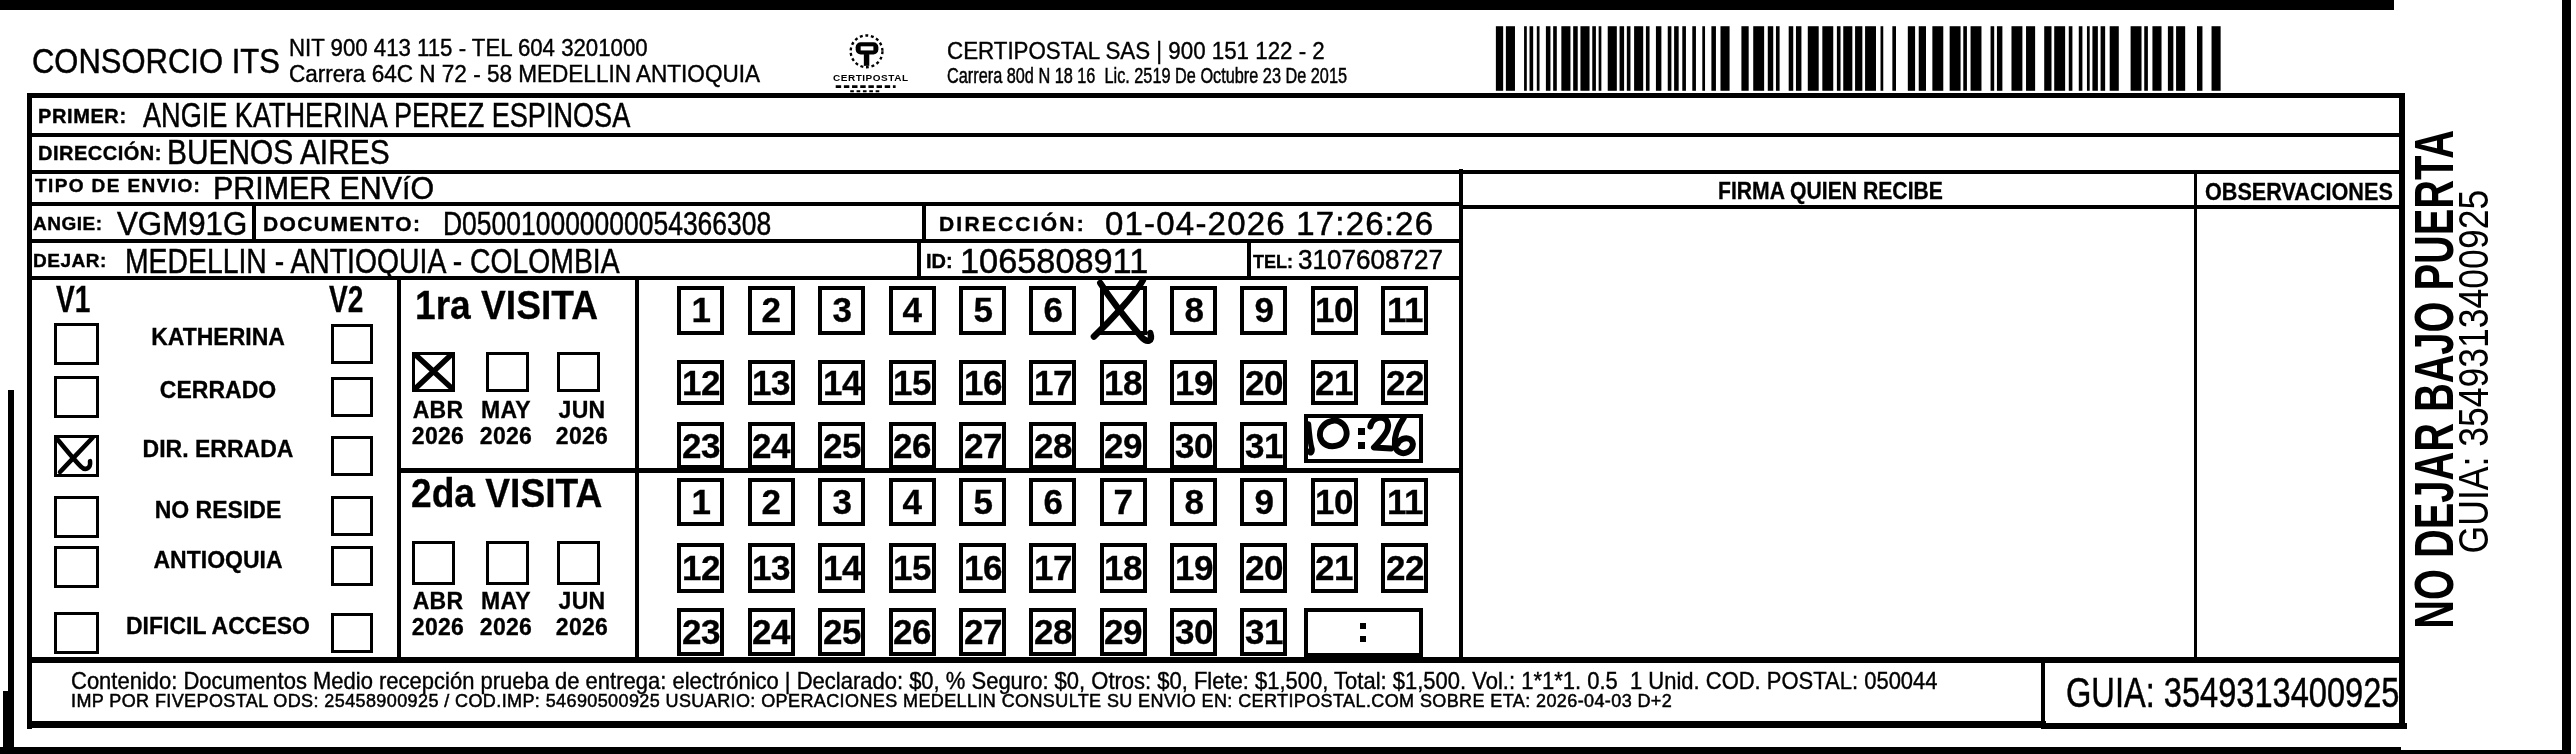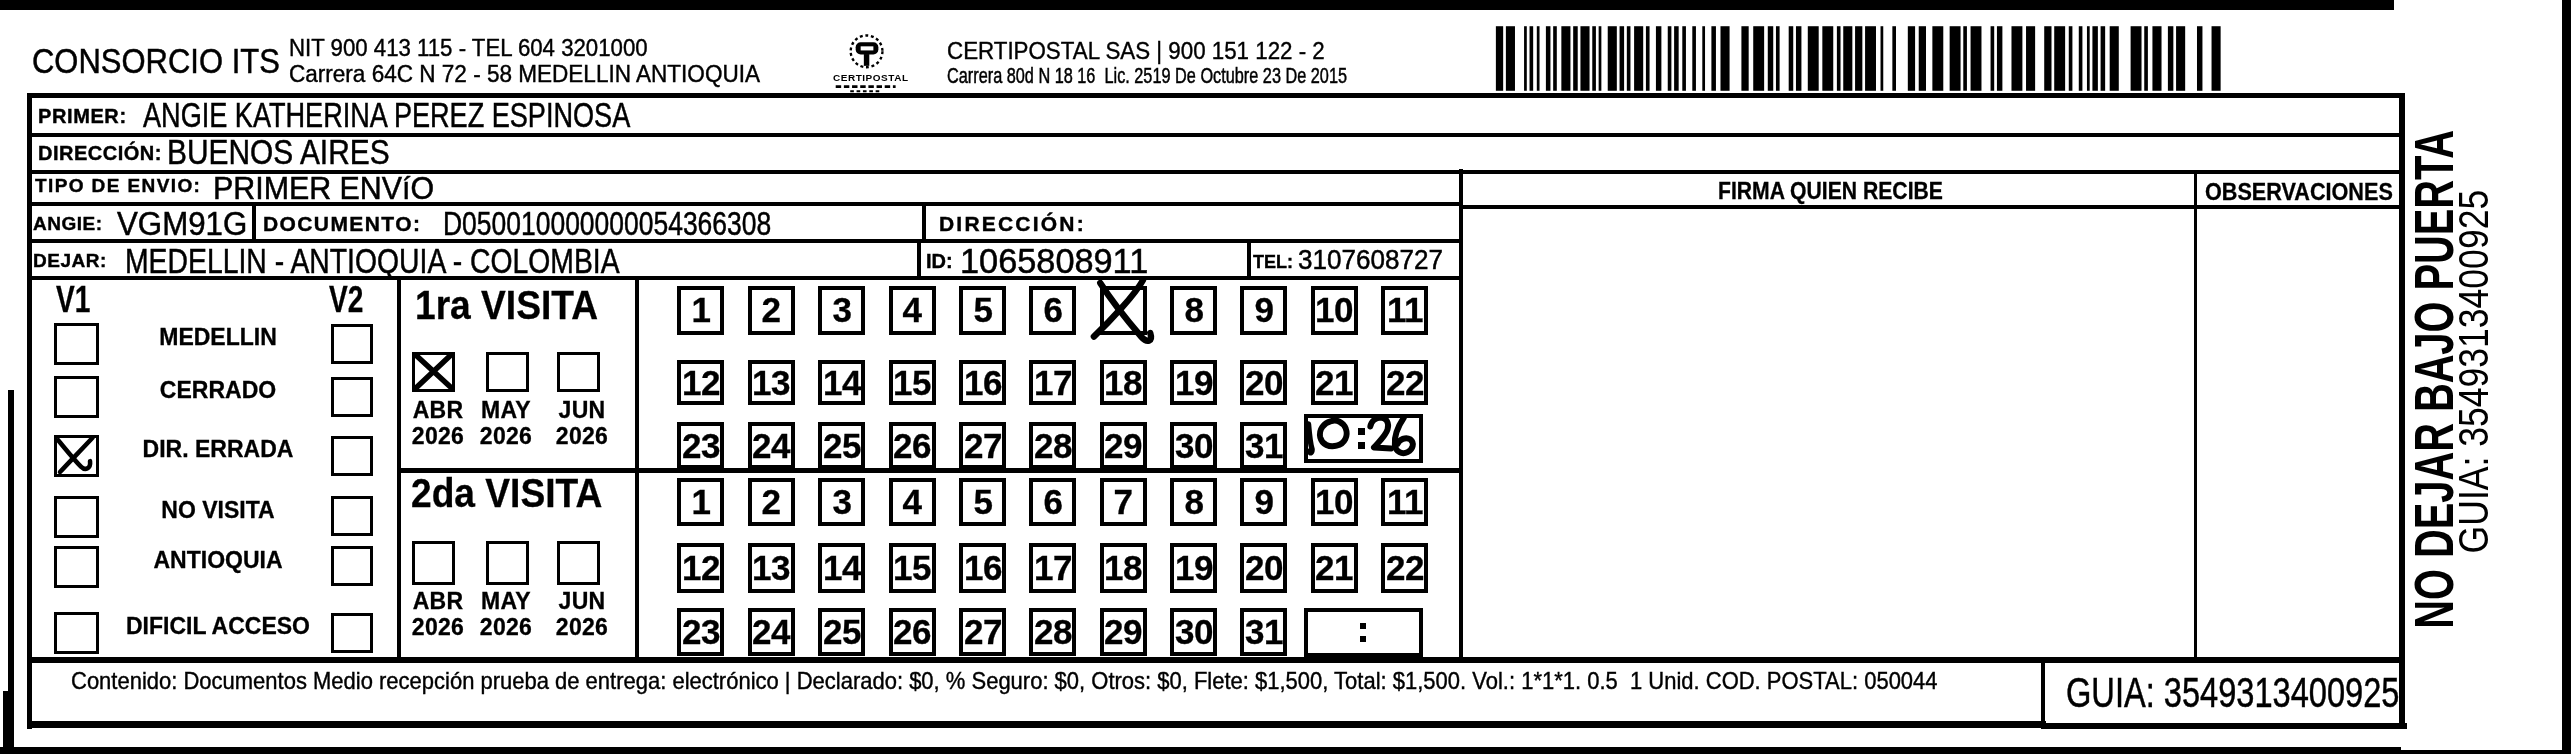--- a/index.html
+++ b/index.html
@@ -122,43 +122,44 @@
 <div class="t" style="left:143px;top:97px;font-size:35px;font-weight:400;letter-spacing:0px;transform:scaleX(0.774);transform-origin:0 0;-webkit-text-stroke:0.5px #000;">ANGIE KATHERINA PEREZ ESPINOSA</div>
 <div class="t" style="left:38px;top:143px;font-size:20px;font-weight:700;letter-spacing:0.5px;-webkit-text-stroke:0.4px #000;">DIRECCIÓN:</div>
 <div class="t" style="left:167px;top:134px;font-size:35px;font-weight:400;letter-spacing:0px;transform:scaleX(0.854);transform-origin:0 0;-webkit-text-stroke:0.5px #000;">BUENOS AIRES</div>
 <div class="t" style="left:35px;top:176px;font-size:19px;font-weight:700;letter-spacing:1.4px;-webkit-text-stroke:0.4px #000;">TIPO DE ENVIO:</div>
 <div class="t" style="left:213px;top:173px;font-size:31px;font-weight:400;letter-spacing:0px;transform:scaleX(0.98);transform-origin:0 0;-webkit-text-stroke:0.5px #000;">PRIMER ENVíO</div>
 <div class="t" style="left:33px;top:214px;font-size:19px;font-weight:700;letter-spacing:0.5px;-webkit-text-stroke:0.4px #000;">ANGIE:</div>
 <div class="t" style="left:117px;top:207px;font-size:33px;font-weight:400;letter-spacing:0px;transform:scaleX(0.947);transform-origin:0 0;-webkit-text-stroke:0.5px #000;">VGM91G</div>
 <div class="t" style="left:263px;top:213px;font-size:21px;font-weight:700;letter-spacing:1.4px;-webkit-text-stroke:0.4px #000;">DOCUMENTO:</div>
 <div class="t" style="left:443px;top:207px;font-size:33px;font-weight:400;letter-spacing:0px;transform:scaleX(0.802);transform-origin:0 0;-webkit-text-stroke:0.5px #000;">D050010000000054366308</div>
 <div class="t" style="left:939px;top:213px;font-size:21px;font-weight:700;letter-spacing:2.2px;-webkit-text-stroke:0.4px #000;">DIRECCIÓN:</div>
+<div class="t" style="left:1105px;top:207px;font-size:33px;font-weight:400;letter-spacing:1.2px;-webkit-text-stroke:0.5px #000;">01-04-2026 17:26:26</div>
 <div class="t" style="left:33px;top:251px;font-size:19px;font-weight:700;letter-spacing:0.5px;-webkit-text-stroke:0.4px #000;">DEJAR:</div>
 <div class="t" style="left:125px;top:243px;font-size:35px;font-weight:400;letter-spacing:0px;transform:scaleX(0.81);transform-origin:0 0;-webkit-text-stroke:0.5px #000;">MEDELLIN - ANTIOQUIA - COLOMBIA</div>
 <div class="t" style="left:926px;top:251px;font-size:20px;font-weight:700;letter-spacing:0px;-webkit-text-stroke:0.4px #000;">ID:</div>
 <div class="t" style="left:960px;top:243px;font-size:35px;font-weight:400;letter-spacing:0px;transform:scaleX(0.98);transform-origin:0 0;-webkit-text-stroke:0.5px #000;">1065808911</div>
 <div class="t" style="left:1253px;top:253px;font-size:18px;font-weight:700;letter-spacing:0px;-webkit-text-stroke:0.4px #000;">TEL:</div>
 <div class="t" style="left:1298px;top:247px;font-size:27px;font-weight:400;letter-spacing:0px;transform:scaleX(0.965);transform-origin:0 0;-webkit-text-stroke:0.5px #000;">3107608727</div>
 <div class="t" style="left:1718px;top:180px;font-size:23px;font-weight:700;letter-spacing:0px;transform:scaleX(0.92);transform-origin:0 0;-webkit-text-stroke:0.3px #000;">FIRMA QUIEN RECIBE</div>
 <div class="t" style="left:2205px;top:181px;font-size:23px;font-weight:700;letter-spacing:0px;transform:scaleX(0.94);transform-origin:0 0;-webkit-text-stroke:0.3px #000;">OBSERVACIONES</div>
 <div class="t" style="left:2066px;top:672px;font-size:42px;font-weight:400;letter-spacing:0px;transform:scaleX(0.776);transform-origin:0 0;-webkit-text-stroke:0.5px #000;">GUIA: 3549313400925</div>
 <div class="t" style="left:56px;top:282px;font-size:36px;font-weight:700;letter-spacing:0px;transform:scaleX(0.78);transform-origin:0 0;-webkit-text-stroke:0.3px #000;">V1</div>
 <div class="t" style="left:329px;top:282px;font-size:36px;font-weight:700;letter-spacing:0px;transform:scaleX(0.78);transform-origin:0 0;-webkit-text-stroke:0.3px #000;">V2</div>
 <div class="b" style="left:54px;top:323px;width:45px;height:42px;border-width:3.6px"></div>
 <div class="b" style="left:331px;top:324px;width:42px;height:40px;border-width:3.6px"></div>
-<div class="t" style="left:218px;top:326px;font-size:23px;font-weight:700;letter-spacing:0px;transform:translateX(-50%) ;transform-origin:0 0;-webkit-text-stroke:0.3px #000;">MEDELLIN</div>
+<div class="t" style="left:218px;top:326px;font-size:23px;font-weight:700;letter-spacing:0px;transform:translateX(-50%) ;transform-origin:0 0;-webkit-text-stroke:0.3px #000;">KATHERINA</div>
 <div class="b" style="left:54px;top:376px;width:45px;height:42px;border-width:3.6px"></div>
 <div class="b" style="left:331px;top:377px;width:42px;height:40px;border-width:3.6px"></div>
 <div class="t" style="left:218px;top:379px;font-size:23px;font-weight:700;letter-spacing:0px;transform:translateX(-50%) ;transform-origin:0 0;-webkit-text-stroke:0.3px #000;">CERRADO</div>
 <div class="b" style="left:54px;top:435px;width:45px;height:42px;border-width:3.6px"></div>
 <div class="b" style="left:331px;top:436px;width:42px;height:40px;border-width:3.6px"></div>
 <div class="t" style="left:218px;top:438px;font-size:23px;font-weight:700;letter-spacing:0px;transform:translateX(-50%) ;transform-origin:0 0;-webkit-text-stroke:0.3px #000;">DIR. ERRADA</div>
 <div class="b" style="left:54px;top:496px;width:45px;height:42px;border-width:3.6px"></div>
 <div class="b" style="left:331px;top:496px;width:42px;height:40px;border-width:3.6px"></div>
-<div class="t" style="left:218px;top:499px;font-size:23px;font-weight:700;letter-spacing:0px;transform:translateX(-50%) ;transform-origin:0 0;-webkit-text-stroke:0.3px #000;">NO VISITA</div>
+<div class="t" style="left:218px;top:499px;font-size:23px;font-weight:700;letter-spacing:0px;transform:translateX(-50%) ;transform-origin:0 0;-webkit-text-stroke:0.3px #000;">NO RESIDE</div>
 <div class="b" style="left:54px;top:546px;width:45px;height:42px;border-width:3.6px"></div>
 <div class="b" style="left:331px;top:546px;width:42px;height:40px;border-width:3.6px"></div>
 <div class="t" style="left:218px;top:549px;font-size:23px;font-weight:700;letter-spacing:0px;transform:translateX(-50%) ;transform-origin:0 0;-webkit-text-stroke:0.3px #000;">ANTIOQUIA</div>
 <div class="b" style="left:54px;top:612px;width:45px;height:42px;border-width:3.6px"></div>
 <div class="b" style="left:331px;top:613px;width:42px;height:40px;border-width:3.6px"></div>
 <div class="t" style="left:218px;top:615px;font-size:23px;font-weight:700;letter-spacing:0px;transform:translateX(-50%) ;transform-origin:0 0;-webkit-text-stroke:0.3px #000;">DIFICIL ACCESO</div>
 <div class="t" style="left:415px;top:285px;font-size:41px;font-weight:700;letter-spacing:0px;transform:scaleX(0.906);transform-origin:0 0;-webkit-text-stroke:0.3px #000;">1ra VISITA</div>
 <div class="t" style="left:411px;top:473px;font-size:41px;font-weight:700;letter-spacing:0px;transform:scaleX(0.906);transform-origin:0 0;-webkit-text-stroke:0.3px #000;">2da VISITA</div>
 <div class="b" style="left:412px;top:352px;width:43px;height:40px;border-width:3.6px"></div>
 <div class="b" style="left:412px;top:541px;width:43px;height:44px;border-width:3.6px"></div>
@@ -312,17 +313,18 @@
 <path d="M1210,311 C1224,333 1243,356 1255,370 C1262,378 1268,375 1265,366" stroke-width="7"></path>
 <path d="M102,481 C90,494 76,508 66,519" stroke-width="5"></path>
 <path d="M64,484 C74,496 82,506 89,513 C94,518 100,515 99,507" stroke-width="5"></path>
 <path d="M459,392 L496,426 M495,391 L458,426" stroke-width="6"></path>
 <path d="M1439,466 C1440,478 1441,488 1443,494 C1443,498 1441,499 1440,496" stroke-width="6"></path>
 <path d="M1464,463 C1456,465 1450,472 1452,481 C1454,489 1462,492 1470,490 C1479,488 1483,479 1480,471 C1477,464 1470,461 1464,463 Z" stroke-width="6.5"></path>
 <path d="M1507,469 C1508,463 1513,459 1519,459 C1525,460 1528,465 1526,472 C1524,479 1516,486 1511,492 L1530,493" stroke-width="6.5"></path>
 <path d="M1544,459 C1538,468 1533,479 1534,489 C1535,497 1542,500 1548,497 C1554,494 1556,487 1551,483 C1546,480 1539,483 1537,488" stroke-width="6.5"></path>
 </svg>
 <div class="t" style="left:71px;top:670px;font-size:23.6px;font-weight:400;letter-spacing:0px;transform:scaleX(0.932);transform-origin:0 0;-webkit-text-stroke:0.4px #000;">Contenido: Documentos Medio recepción prueba de entrega: electrónico | Declarado: $0, % Seguro: $0, Otros: $0, Flete: $1,500, Total: $1,500. Vol.: 1*1*1. 0.5  1 Unid. COD. POSTAL: 050044</div>
+<div class="t" style="left:71px;top:692px;font-size:18px;font-weight:400;letter-spacing:0.4px;-webkit-text-stroke:0.5px #000;">IMP POR FIVEPOSTAL ODS: 25458900925 / COD.IMP: 54690500925 USUARIO: OPERACIONES MEDELLIN CONSULTE SU ENVIO EN: CERTIPOSTAL.COM SOBRE ETA: 2026-04-03 D+2</div>
 <svg class="r" style="left:2401px;top:0" width="175" height="755" viewBox="0 0 193 830" fill="#000">
 <text transform="translate(57,692) rotate(-90)" font-family="Liberation Sans" font-size="61" font-weight="700" textLength="550" lengthAdjust="spacingAndGlyphs">NO DEJAR BAJO PUERTA</text>
 <text transform="translate(96,609) rotate(-90)" font-family="Liberation Sans" font-size="47" textLength="401" lengthAdjust="spacingAndGlyphs">GUIA: 3549313400925</text>
 </svg>
 </div>
 
 </body></html>

